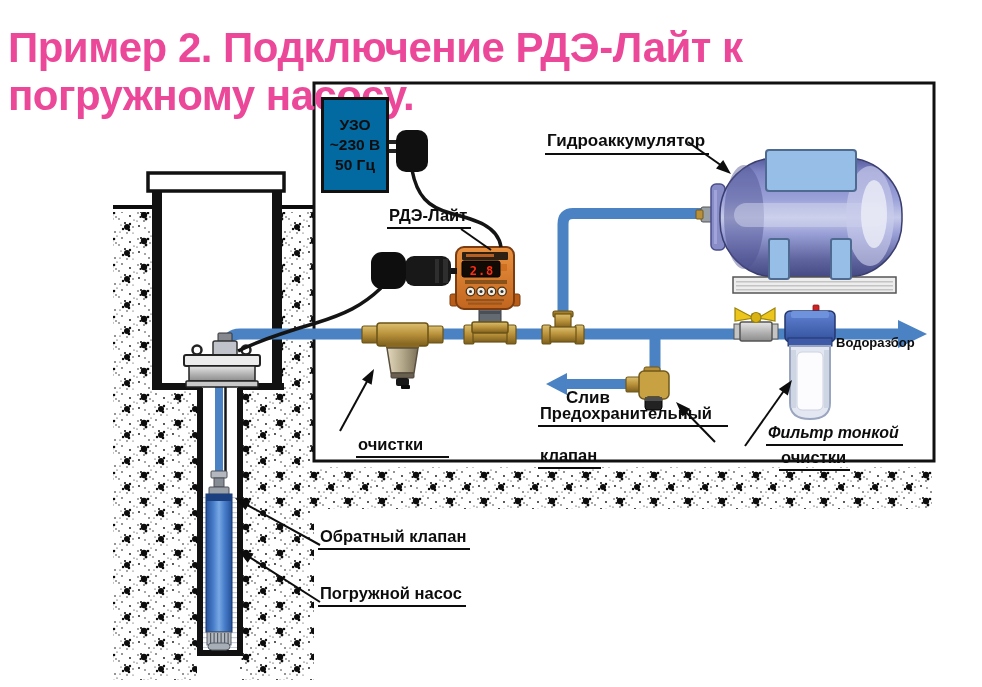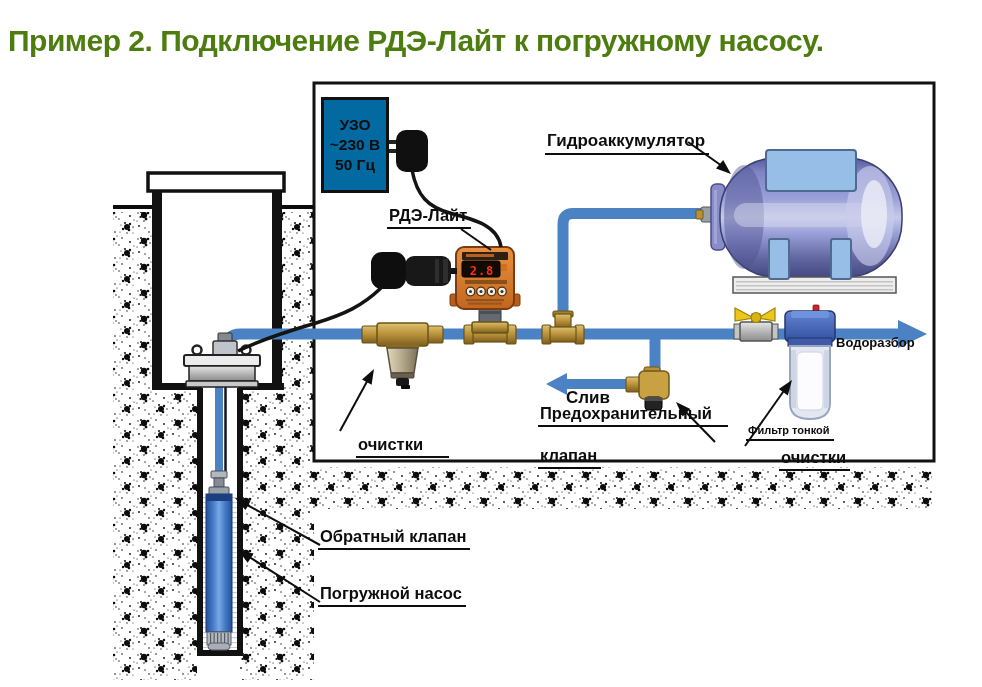--- a/index.html
+++ b/index.html
@@ -1,21 +1,21 @@
 <!DOCTYPE html>
 <html><head>
 <meta charset="utf-8">
 <style>
   html,body{margin:0;padding:0;background:#fff;}
   .stage{position:relative;width:982px;height:687px;background:#ffffff;
          font-family:"Liberation Sans",sans-serif;overflow:hidden;}
   .stage svg{position:absolute;left:0;top:0;z-index:1;}
   .lbl{position:absolute;z-index:2;font-weight:bold;color:#0d0d0d;white-space:nowrap;line-height:1.15;}
   .ul{border-bottom:2.5px solid #0d0d0d;padding:0 4px 2px 2px;}
-  .title{position:absolute;z-index:2;left:8px;top:24px;font-size:30px;font-weight:bold;color:#4d7c0f;letter-spacing:-0.5px;}
+  .title{position:absolute;z-index:2;left:8px;top:24px;font-size:42px;font-weight:bold;color:#ec4899;letter-spacing:-0.5px;}
   .uzo-box{position:absolute;z-index:2;left:321px;top:97px;width:68px;height:96px;box-sizing:border-box;
            border:3px solid #111;background:#0369a1;display:flex;flex-direction:column;justify-content:center;
            align-items:center;gap:2px;font-size:15.5px;font-weight:bold;color:#0d0d0d;}
 </style>
 </head>
 <body>
 
 <div class="stage">
 
   <svg width="982" height="687" viewBox="0 0 982 687">
@@ -304,18 +304,18 @@
     <span>50 Гц</span>
   </div>
 
   <div class="lbl ul" style="left:387px;top:206px;font-size:16.5px;">РДЭ-Лайт</div>
   <div class="lbl ul" style="left:545px;top:119px;font-size:17px;margin-top:12px;">Гидроаккумулятор</div>
   <div class="lbl" style="left:566px;top:388px;font-size:17px;">Слив</div>
   <div class="lbl" style="left:836px;top:336px;font-size:13px;">Водоразбор</div>
   <div class="lbl ul" style="left:356px;top:435px;font-size:16.5px;padding-right:26px;">очистки</div>
   <div class="lbl ul" style="left:538px;top:404px;font-size:16.5px;padding-right:16px;">Предохранительный</div>
   <div class="lbl ul" style="left:538px;top:446px;font-size:16.5px;">клапан</div>
-  <div class="lbl ul" style="left:746px;top:424px;font-size:11px;">Фильтр тонкой</div>
+  <div class="lbl ul" style="left:766px;top:424px;font-size:16px;font-style:italic;">Фильтр тонкой</div>
   <div class="lbl ul" style="left:779px;top:448px;font-size:16.5px;">очистки</div>
   <div class="lbl ul" style="left:318px;top:584px;font-size:16.5px;">Погружной насос</div>
   <div class="lbl ul" style="left:318px;top:527px;font-size:16.5px;">Обратный клапан</div>
 
 </div>
 
 </body></html>

